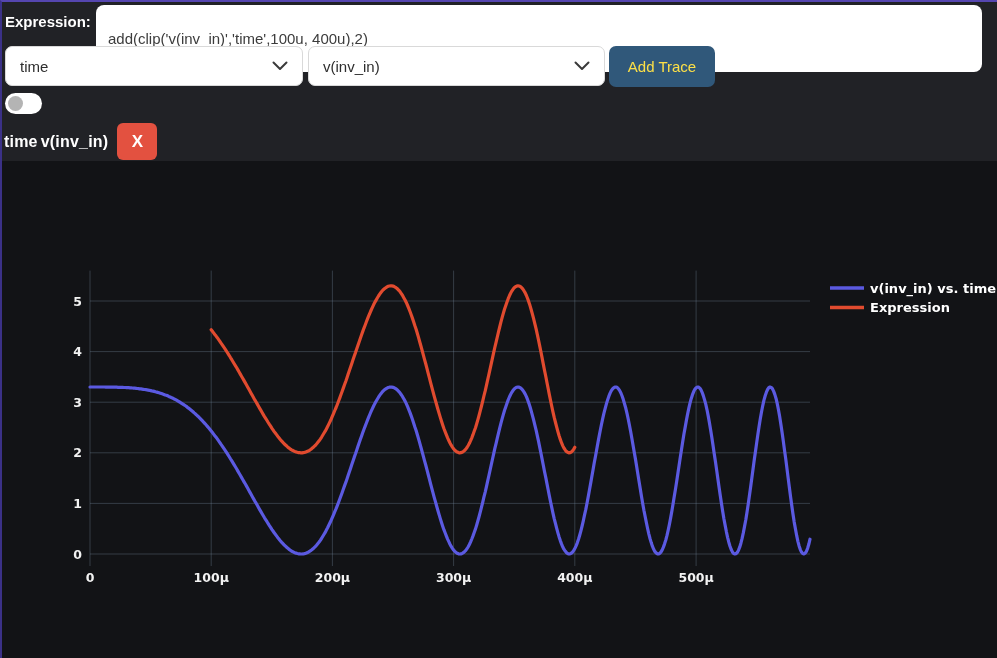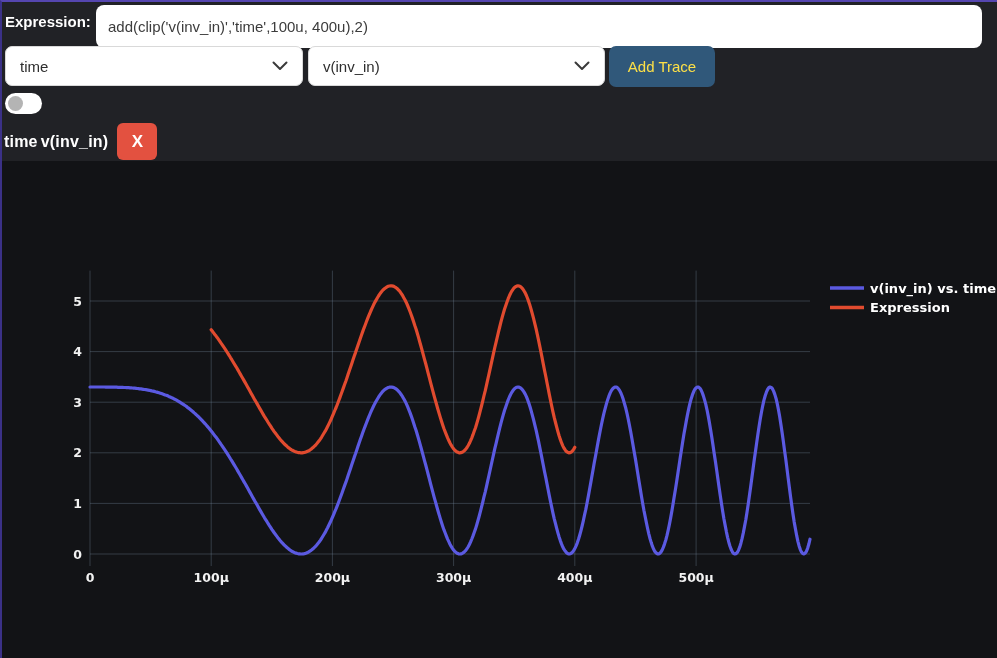--- a/index.html
+++ b/index.html
@@ -4,21 +4,21 @@
 <style>
   html,body{margin:0;padding:0;background:#0c0d0e;}
   body{width:997px;height:658px;overflow:hidden;font-family:"Liberation Sans",sans-serif;
        -webkit-font-smoothing:antialiased;}
   .app{position:relative;width:997px;height:658px;background:#131416;
        border-top:2px solid #5546b0;border-left:2px solid #3b3187;box-sizing:border-box;}
   
   .topbar{position:absolute;left:0;top:0;width:100%;height:159px;background:#212226;}
   .expr-label{position:absolute;left:3px;top:11px;color:#ffffff;font-size:15px;font-weight:700;}
   .expr-input{position:absolute;left:94px;top:3px;width:862px;height:35px;background:#ffffff;
-              border:none;border-radius:8px;padding:4px 12px;font-size:15px;color:#3c3c3c;
+              border:none;border-radius:8px;padding:16px 12px;font-size:15px;color:#3c3c3c;
               font-family:"Liberation Sans",sans-serif;outline:none;}
   .select{position:absolute;top:44px;height:40px;background:#ffffff;border:1px solid #d9d9d9;
           border-radius:7px;box-sizing:border-box;display:flex;align-items:center;
           padding:0 14px;font-size:15px;color:#2e2e2e;cursor:pointer;}
   .select .chev{margin-left:auto;display:flex;align-items:center;}
   .select-x{left:3px;width:298px;}
   .select-y{left:306px;width:297px;}
   .add-trace{position:absolute;left:607px;top:44px;width:106px;height:41px;background:#30587a;
              color:#fde047;border:none;border-radius:7px;font-size:15px;
              font-family:"Liberation Sans",sans-serif;cursor:pointer;}

